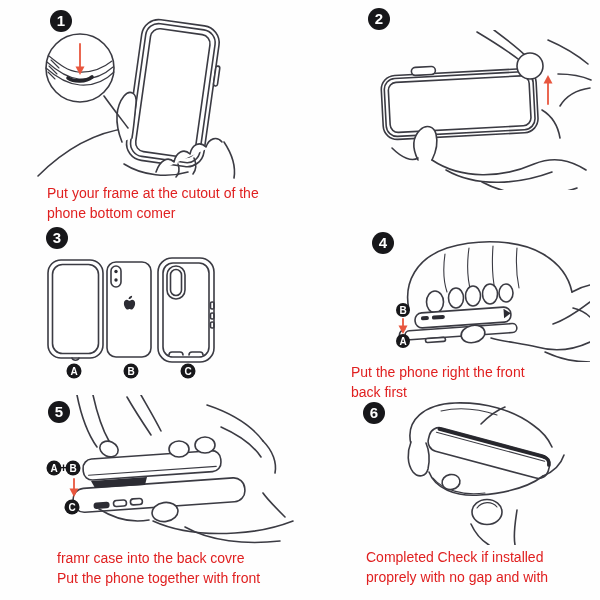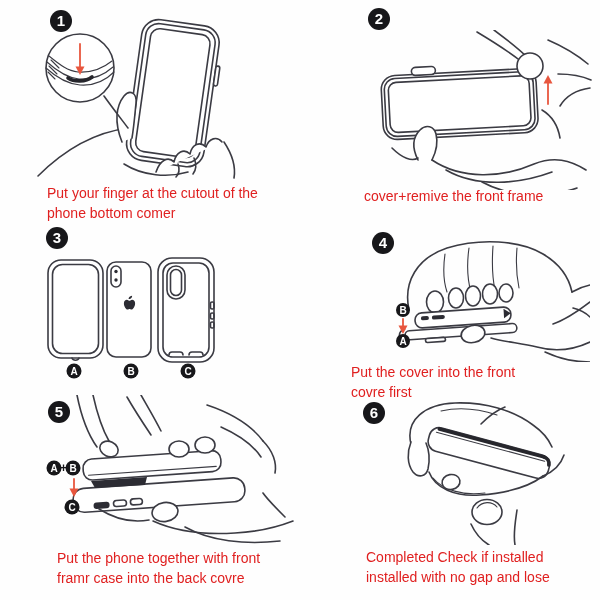--- a/index.html
+++ b/index.html
@@ -75,21 +75,21 @@
       <path class="thin" d="M 19,48 C 30,58 40,64 51,65 C 65,66 76,61 85,53"></path>
       <path class="thin" d="M 18,54 C 29,64 40,70 52,71 C 66,72 78,66 86,58"></path>
       <path class="thin" d="M 23,46 l 8,8 M 21,52 l 8,8 M 20,58 l 7,7"></path>
       <path class="thick" d="M 40,64 C 46,68 58,68 64,63"></path>
       <line class="red" x1="52" y1="30" x2="52" y2="54"></line>
       <path class="redhead" d="M 52,61 l -4.5,-8.5 l 9,0 z"></path>
     </g>
   </svg>
 
   <div class="cap" style="left:47px; top:184px">
-    <div>Put your finger at the cutout of the</div>
+    <div>Put your frame at the cutout of the</div>
     <div>phone bottom comer</div>
   </div>
 
   <div class="num" style="left:368px; top:8px">2</div>
 
   <svg class="art" style="left:362px; top:30px" width="230" height="160" viewBox="0 0 230 160">
 
     <g>
       <path d="M 115,2 C 135,14 150,24 160,32"></path>
       <path d="M 132,0 C 148,12 158,20 166,28"></path>
@@ -115,21 +115,20 @@
     <g>
       <path class="fw" d="M 56,130 C 50,118 50,108 58,100 C 64,94 72,96 74,104 C 76,112 74,122 70,130"></path>
       <path d="M 30,118 C 40,128 50,132 56,128"></path>
       <path d="M 70,130 C 100,150 140,148 172,134 C 192,126 208,130 224,140"></path>
       <path d="M 84,140 C 115,158 158,154 190,142"></path>
       <path d="M 120,152 C 150,168 185,168 215,158"></path>
     </g>
   </svg>
 
   <div class="cap" style="left:364px; top:187px">
-    <div>cover+remive the front frame</div>
   </div>
 
   <div class="num" style="left:46px; top:227px">3</div>
 
   <svg class="art" style="left:42px; top:252px" width="200" height="132" viewBox="0 0 200 132">
 
     <g>
       <rect class="fw" x="6" y="8" width="55" height="98" rx="13"></rect>
       <rect x="10.5" y="12.5" width="46" height="89" rx="10"></rect>
       <path d="M 30,106 c 1,3 6,3 7,0"></path>
@@ -218,22 +217,22 @@
       <line class="red" x1="18" y1="89" x2="18" y2="99"></line>
       <path class="redhead" d="M 18,104 l -4.5,-8.5 l 9,0 z"></path>
     </g>
     <g>
       <circle class="badge" cx="18" cy="111" r="7"></circle>
       <text class="lbl" x="18" y="114.6">A</text>
     </g>
   </svg>
 
   <div class="cap" style="left:351px; top:363px">
-    <div>Put the cover into the front</div>
-    <div>covre first</div>
+    <div>Put the phone right the front</div>
+    <div>back first</div>
   </div>
 
   <div class="num" style="left:48px; top:401px">5</div>
 
   <svg class="art" style="left:35px; top:395px" width="265" height="150" viewBox="0 0 265 150">
 
     <g>
       <path d="M 42,0 C 46,20 52,38 62,52"></path>
       <path d="M 58,0 C 62,18 66,32 74,46"></path>
       <path d="M 92,2 C 100,16 108,28 116,40"></path>
@@ -282,22 +281,22 @@
       <line class="red" x1="39" y1="84" x2="39" y2="97"></line>
       <path class="redhead" d="M 39,102 l -4.5,-8.5 l 9,0 z"></path>
     </g>
     <g>
       <circle class="badge" cx="37" cy="112" r="7.5"></circle>
       <text class="lbl" x="37" y="115.6">C</text>
     </g>
   </svg>
 
   <div class="cap" style="left:57px; top:549px">
+    <div>framr case into the back covre</div>
     <div>Put the phone together with front</div>
-    <div>framr case into the back covre</div>
   </div>
 
   <div class="num" style="left:363px; top:402px">6</div>
 
   <svg class="art" style="left:385px; top:398px" width="200" height="147" viewBox="0 0 200 147">
 
     <g>
       <path d="M 26,46 C 20,22 40,6 70,5 C 100,4 128,12 148,27 C 158,34 164,42 167,49"></path>
       <path d="M 96,26 C 104,18 112,12 120,9"></path>
       <path class="thin" d="M 56,13 C 74,9 94,11 112,17"></path>
@@ -318,16 +317,16 @@
       <ellipse class="fw" cx="102" cy="114" rx="15" ry="12.5"></ellipse>
       <path class="thin" d="M 92,110 C 97,103 107,103 112,109"></path>
       <path d="M 86,126 C 90,135 96,142 104,147"></path>
       <path d="M 132,112 C 130,126 128,136 130,147"></path>
       <path d="M 158,78 C 168,74 176,66 179,57"></path>
     </g>
   </svg>
 
   <div class="cap" style="left:366px; top:548px">
     <div>Completed Check if installed</div>
-    <div>installed with no gap and lose</div>
+    <div>proprely with no gap and with</div>
   </div>
 
 </div>
 
 </body></html>

